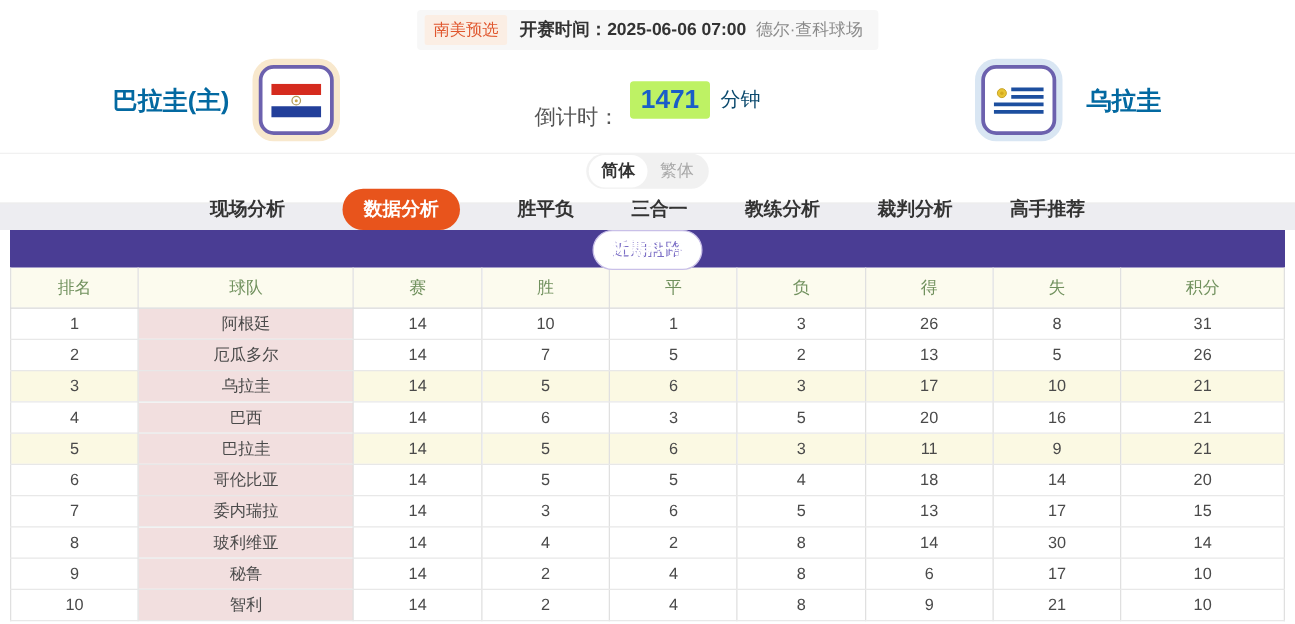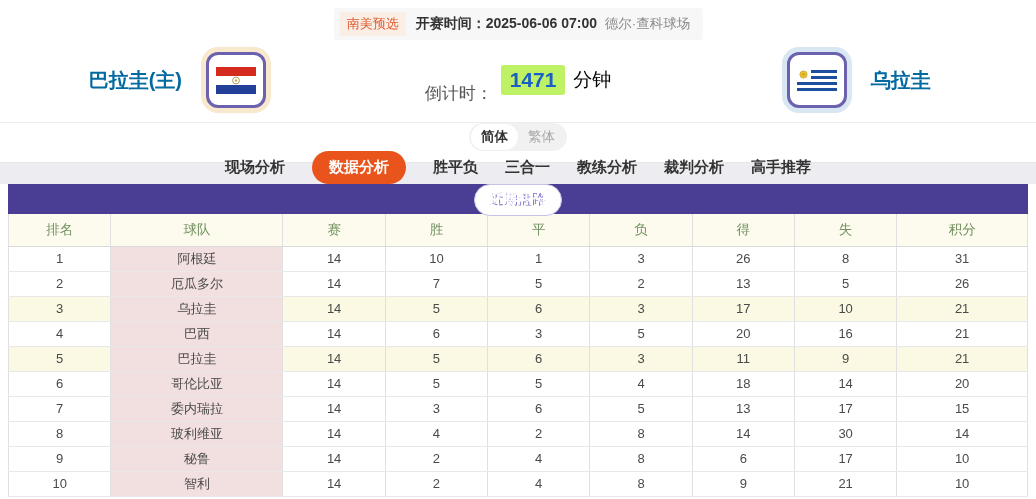--- a/index.html
+++ b/index.html
@@ -23,31 +23,31 @@
   .flag-box { width:60px; height:56px; background:#fff; border:3px solid #6c61ae;
     border-radius:12px; display:flex; align-items:center; justify-content:center; }
   .flag-box.home { box-shadow:0 0 0 5px #f8e8cd; }
   .flag-box.away { box-shadow:0 0 0 5px #d9e6f3; }
   .flag-box svg { display:block; }
 
   .countdown { display:flex; align-items:center; gap:8px; padding:0 70px; }
   .countdown-label { font-size:17px; color:#555;margin-top:26px; }
   .countdown-value { font-size:21px; font-weight:bold; color:#1a5ec8;
     background:#bef264; padding:3px 9px; border-radius:3px; }
-  .countdown-unit { font-size:19px; color:#000000; }
+  .countdown-unit { font-size:16px; color:#0c4a6e; }
 
   
   .nav-bar { height:41px; border-top:1px solid #ededed; border-bottom:1px solid #e7e7e7;
     display:flex; align-items:center; background:#fff; padding:0 14px;flex-direction:column; }
   .lang-toggle { display:flex; align-items:center; background:#f1f1f1;
     border-radius:15px; padding:2px; height:28px; }
   .lang-opt { font-size:13.5px; padding:4px 10px; border-radius:13px; cursor:pointer; }
   .lang-opt.active { background:#fff; color:#333; font-weight:bold; }
   .lang-opt.inactive { color:#a8a8a8; }
-  .nav-tabs { flex:1; display:flex; align-items:center; justify-content:center; gap:27px; }
+  .nav-tabs { flex:1; display:flex; align-items:center; justify-content:center; gap:46px; }
   .tab { font-size:15px; font-weight:bold; color:#333; cursor:pointer; white-space:nowrap; }
   .tab.active { background:#e8541c; color:#fff; padding:7px 17px; border-radius:17px; }
   .recent-btn { font-size:14px; color:#7c6fc6; border:1px solid #c9c0e8;
     border-radius:16px; padding:6px 15px; background:#fff; cursor:pointer; white-space:nowrap; }
 
   .gray-band { height:21px; background:#ededf1; }
 
   
   .standings { margin:0 8px; }
   .standings-title { height:30px; background:#4a3d94; color:#fff; font-size:15px;

